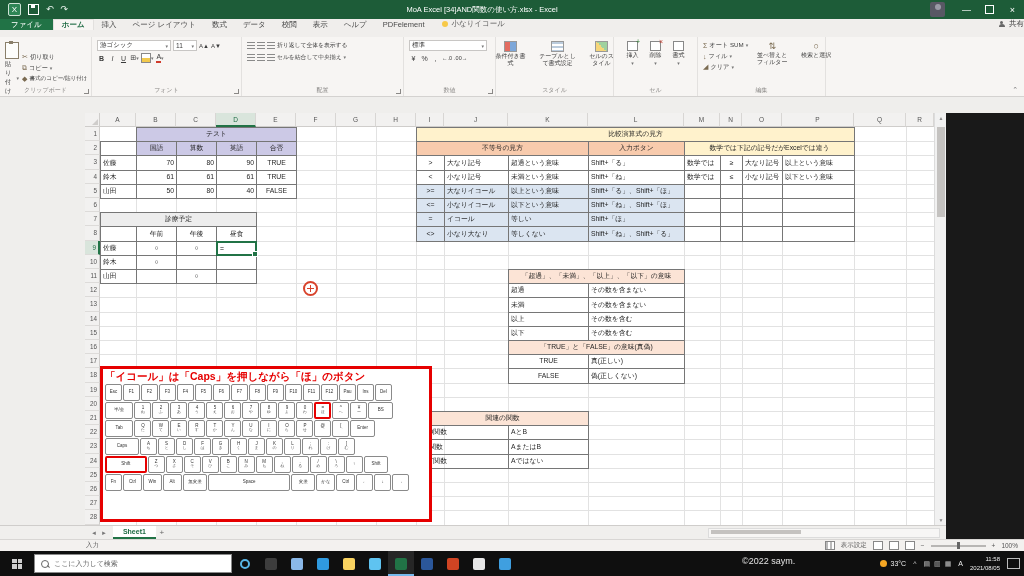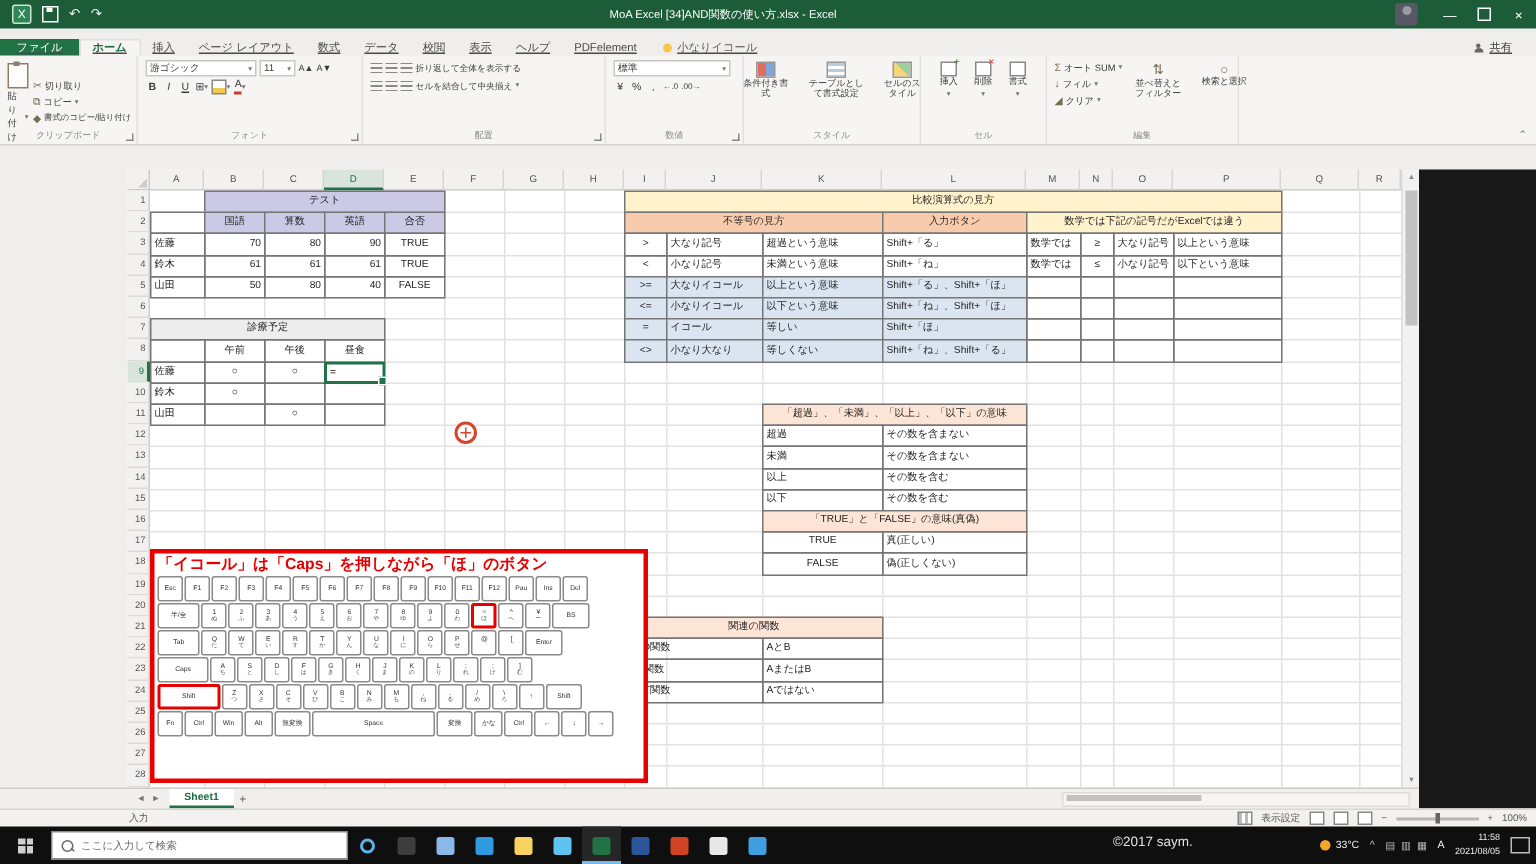--- a/index.html
+++ b/index.html
@@ -14,28 +14,28 @@
   .saveicon{width:9px;height:9px;border:1px solid #fff;position:relative;}
   .saveicon:after{content:"";position:absolute;left:2px;top:0;width:4px;height:3px;background:#fff;}
   .qglyph{font-size:9px;line-height:1;color:#eaf3ee;}
   .title{position:absolute;left:160px;right:220px;text-align:center;font-size:7.5px;white-space:nowrap;overflow:hidden;}
   .trightr{margin-left:auto;display:flex;align-items:center;height:100%;}
   .avatar{width:15px;height:15px;background:#585864;border-radius:2px;margin-right:10px;position:relative;}
   .avatar:after{content:"";position:absolute;left:4.5px;top:2px;width:6px;height:6px;border-radius:50%;background:#9a9aa6;}
   .wbtn{width:23px;height:19px;display:flex;align-items:center;justify-content:center;font-size:9px;color:#fff;}
   .wbtn .sq{width:7px;height:7px;border:1px solid #fff;}
   
-  .tabrow{position:absolute;left:0;top:19px;width:1024px;height:18px;background:#f0eeec;display:flex;align-items:flex-end;
-          font-size:7.5px;color:#4a4a4a;z-index:19;text-decoration:underline;}
+  .tabrow{position:absolute;left:0;top:19px;width:1024px;height:18px;background:#f0eeec;display:flex;align-items:flex-start;
+          font-size:7.5px;color:#4a4a4a;z-index:19;}
   .ftab{background:#217346;color:#fff;padding:0 11px;display:flex;align-items:center;}
   .rtab{padding:0 8px;display:flex;align-items:center;}
   .rtab.active{background:#f7f5f3;color:#1e6b43;border:1px solid #e2e0de;border-bottom:none;font-weight:bold;}
   .tellme{display:flex;align-items:center;gap:3px;margin-left:10px;color:#5f5f5f;}
   .bulb{width:6px;height:6px;border-radius:50%;background:#f7c948;}
-  .share{margin-left:auto;margin-right:16px;display:flex;align-items:center;gap:4px;color:#3c3c3c;}
+  .share{margin-left:auto;display:flex;align-items:center;gap:4px;color:#3c3c3c;}
   .person{width:7px;height:7px;position:relative;}
   .person:before{content:"";position:absolute;left:2px;top:0;width:3px;height:3px;border-radius:50%;background:#666;}
   .person:after{content:"";position:absolute;left:0.5px;top:3.5px;width:6px;height:3px;border-radius:3px 3px 0 0;background:#666;}
   
   .ribbon{position:absolute;left:0;top:37px;width:1024px;height:59px;background:#f7f5f3;
           border-bottom:1px solid #d4d2d0;display:flex;z-index:18;color:#3b3b3b;}
   .grp{position:relative;border-right:1px solid #e3e1df;padding:3px 5px 11px 5px;box-sizing:border-box;flex:none;}
   .grpname{position:absolute;left:0;right:0;bottom:1px;text-align:center;font-size:6px;color:#8a8886;}
   .launcher{position:absolute;right:2px;bottom:2px;width:4px;height:4px;border-right:1px solid #8a8886;border-bottom:1px solid #8a8886;}
   .mini{display:flex;align-items:center;gap:2px;font-size:6.2px;height:10px;white-space:nowrap;}
@@ -679,21 +679,21 @@
           <span class="trayglyph">▦</span>
         </span>
       <span class="ime">A</span>
       <div class="clock">
         <div>11:58</div>
         <div>2021/08/05</div>
       </div>
       <span class="notif"></span>
     </div>
   </div>
-  <div class="watermark">©2017 saym.</div>
+  <div class="watermark">©2022 saym.</div>
 
   <div class="redbox">
     <div class="redtext">「イコール」は「Caps」を押しながら「ほ」のボタン</div>
     <div id="kb">
         <div class="kbrow">
           <div class="key" style="width: 17px;">
             <div class="km">Esc</div>
           </div>
           <div class="key" style="width: 17px;">
             <div class="km">F1</div>

